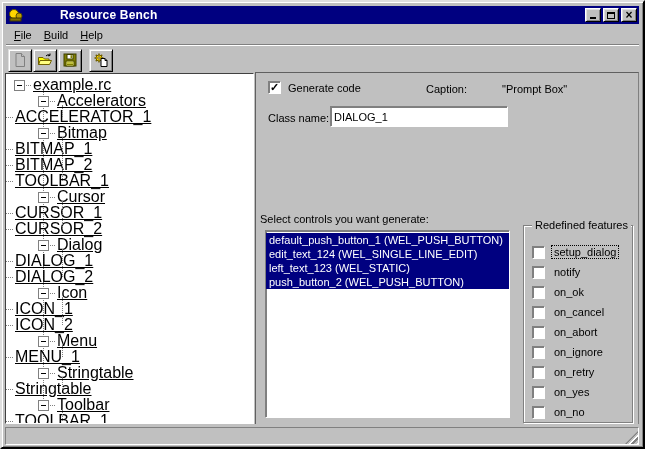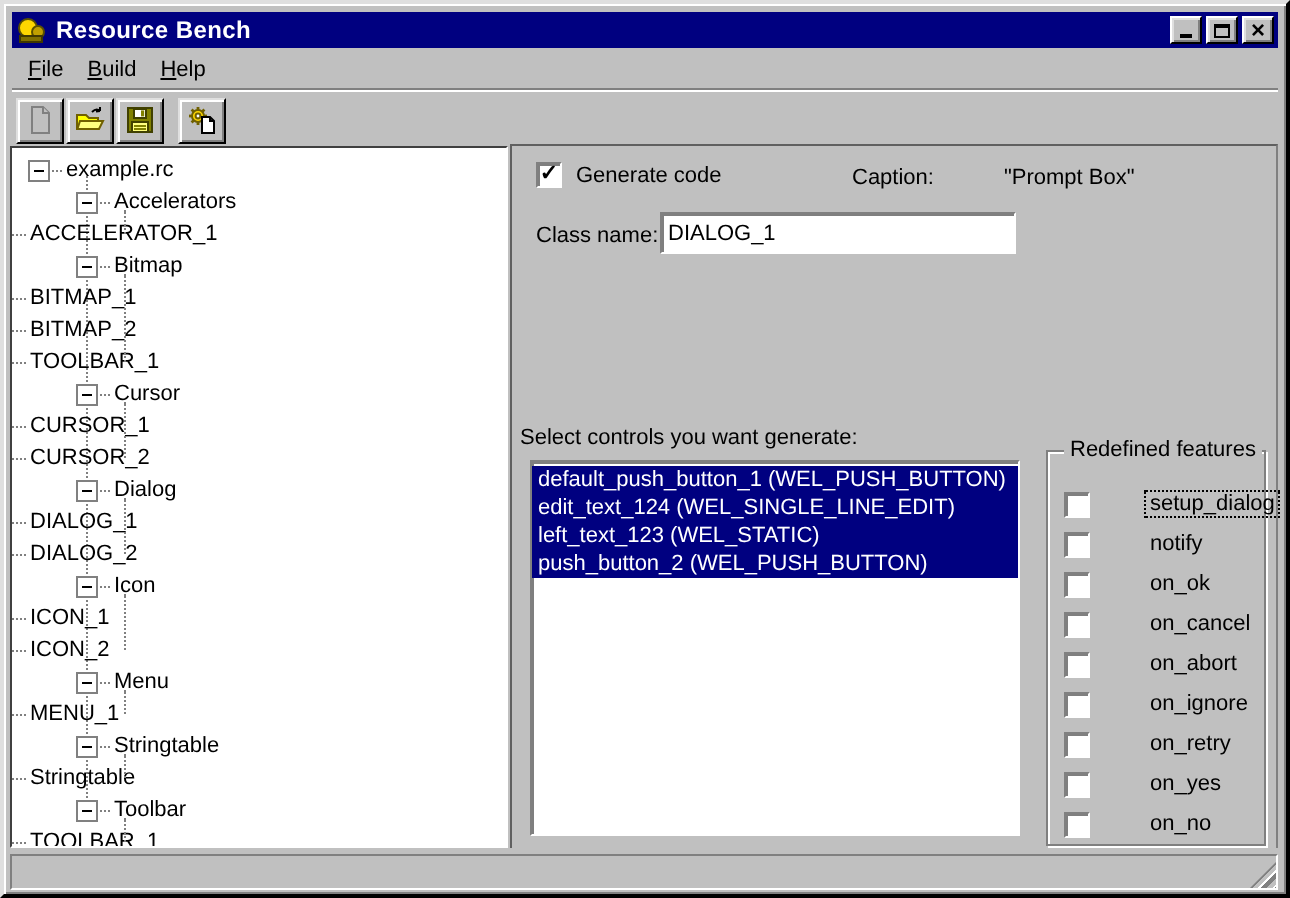--- a/index.html
+++ b/index.html
@@ -5,21 +5,21 @@
   * { box-sizing: border-box; margin: 0; padding: 0; }
   html,body { width:645px; height:449px; }
   body { font-family: "Liberation Sans", sans-serif; font-size: 11px; color:#000; background:#c0c0c0; }
 
   .window { position:relative; width:645px; height:449px; background:#c0c0c0;
     border:2px solid; border-color:#dfdfdf #000 #000 #dfdfdf;
     box-shadow: inset 1px 1px 0 #fff, inset -1px -1px 0 #808080; }
 
   
   .titlebar { position:absolute; left:4px; right:4px; top:4px; height:18px; background:#000080;
-    display:flex; align-items:center; padding:0 2px; }
+    display:flex; align-items:center; padding:0 2px;gap:32px; }
   .app-icon { width:16px; height:16px; flex:none; }
   .title-text { color:#fff; font-weight:bold; font-size:12px; margin-left:4px; flex:1 1 auto;
     letter-spacing:.2px; white-space:nowrap; overflow:hidden; }
   .cap-btns { display:flex; gap:2px; }
   .cap-btn { width:16px; height:14px; background:#c0c0c0; border:1px solid; border-color:#fff #000 #000 #fff;
     box-shadow: inset 1px 1px 0 #dfdfdf, inset -1px -1px 0 #808080;
     display:flex; align-items:center; justify-content:center; padding:0; }
   .glyph-min { width:6px; height:2px; background:#000; margin-top:6px; }
   .glyph-max { width:8px; height:7px; border:1px solid #000; border-top-width:2px; background:transparent; }
   .glyph-close { font-size:12px; font-weight:bold; line-height:10px; font-family:"Liberation Sans",sans-serif; }
@@ -48,21 +48,21 @@
 
   
   .t-row { height:16px; display:flex; align-items:center; white-space:nowrap; cursor:default; }
   .t-root { padding-left:8px; }
   .t-group { padding-left:32px; }
   .t-leaf { }
   .expander { width:11px; height:11px; border:1px solid #808080; background:#fff; position:relative; flex:none; }
   .expander::after { content:""; position:absolute; left:2px; top:4px; width:5px; height:1px; background:#000; }
   .hstub { width:5px; border-top:1px dotted #808080; flex:none; margin:0 2px 0 1px; }
   .lstub { width:7px; border-top:1px dotted #808080; flex:none; margin-right:2px; }
-  .t-label { font-size:11px; }
+  .t-label { font-size:16px;text-decoration:underline; }
   .t-groups { position:relative;text-align:center; }
   .t-groups::before { content:""; position:absolute; left:37px; top:-5px; bottom:24px; border-left:1px dotted #808080; }
   .t-leaves { position:relative; }
   .t-leaves::before { content:""; position:absolute; left:56px; top:-4px; bottom:8px; border-left:1px dotted #808080; }
 
   
   .abs { position:absolute; }
   .cb { width:13px; height:13px; background:#fff; border:1px solid; border-color:#808080 #fff #fff #808080;
     box-shadow: inset 1px 1px 0 rgba(0,0,0,.5); flex:none; display:flex; align-items:center; justify-content:center; }
   .cb .tick { display:none; font-size:11px; font-weight:bold; line-height:11px; }
@@ -86,21 +86,21 @@
   .radio-row.on .radio .dot { display:block; }
 
   .controls-label { left:4px; top:140px; }
   .listbox { left:9px; top:157px; width:245px; height:188px; background:#fff;
     border:1px solid; border-color:#808080 #fff #fff #808080; box-shadow: inset 1px 1px 0 rgba(0,0,0,.5);
     overflow:hidden; padding-top:2px; }
   .li { height:14px; line-height:14px; padding-left:3px; white-space:nowrap; cursor:default; }
   .li.selected { background:#000080; color:#fff; }
 
   .features-group { left:267px; top:152px; width:110px; height:198px; padding-top:16px; }
-  .feat-row { display:flex; align-items:center; height:20px; padding-left:8px;gap:21px; }
+  .feat-row { display:flex; align-items:center; height:20px; padding-left:8px; }
   .feat-row .flbl { margin-left:7px; padding:0 2px; }
   .feat-row.focused .flbl { outline:1px dotted #000; }
 
   
   .statusbar { position:absolute; left:3px; right:4px; top:425px; height:18px;
     border:1px solid; border-color:#808080 #fff #fff #808080; }
   .grip { position:absolute; right:0; bottom:0; width:13px; height:13px;
     background: repeating-linear-gradient(135deg, #c0c0c0 0 2px, #fff 2px 3px, #808080 3px 5px);
     clip-path: polygon(100% 0, 100% 100%, 0 100%); }
 </style>

